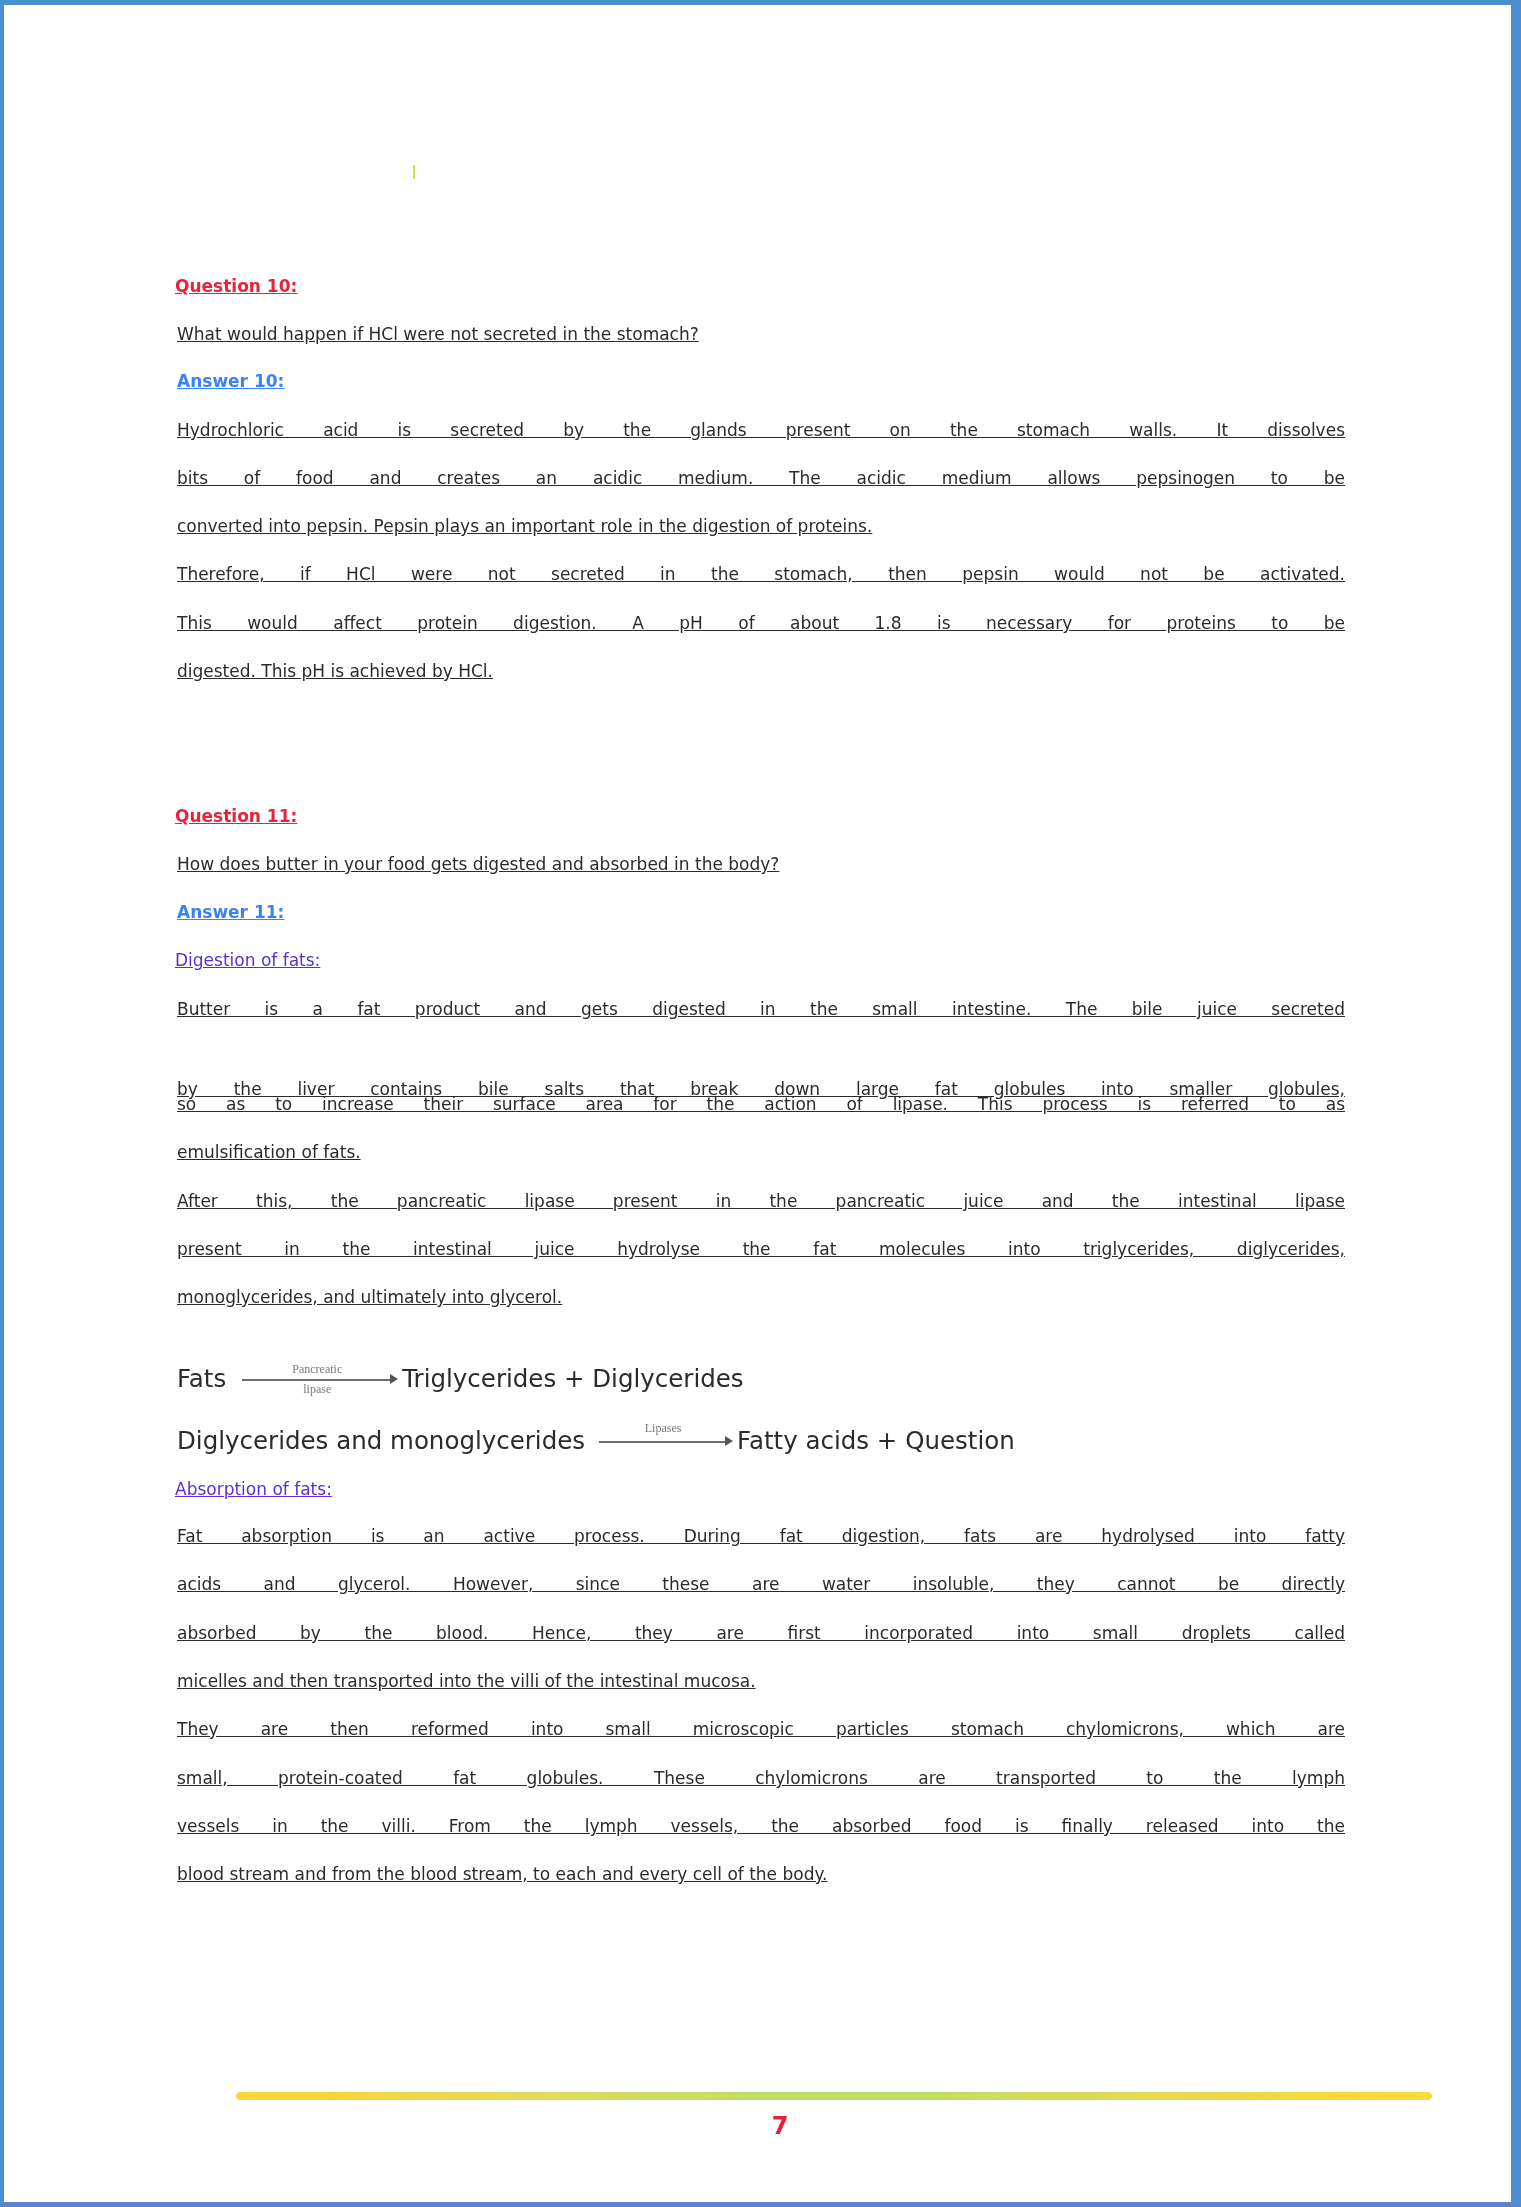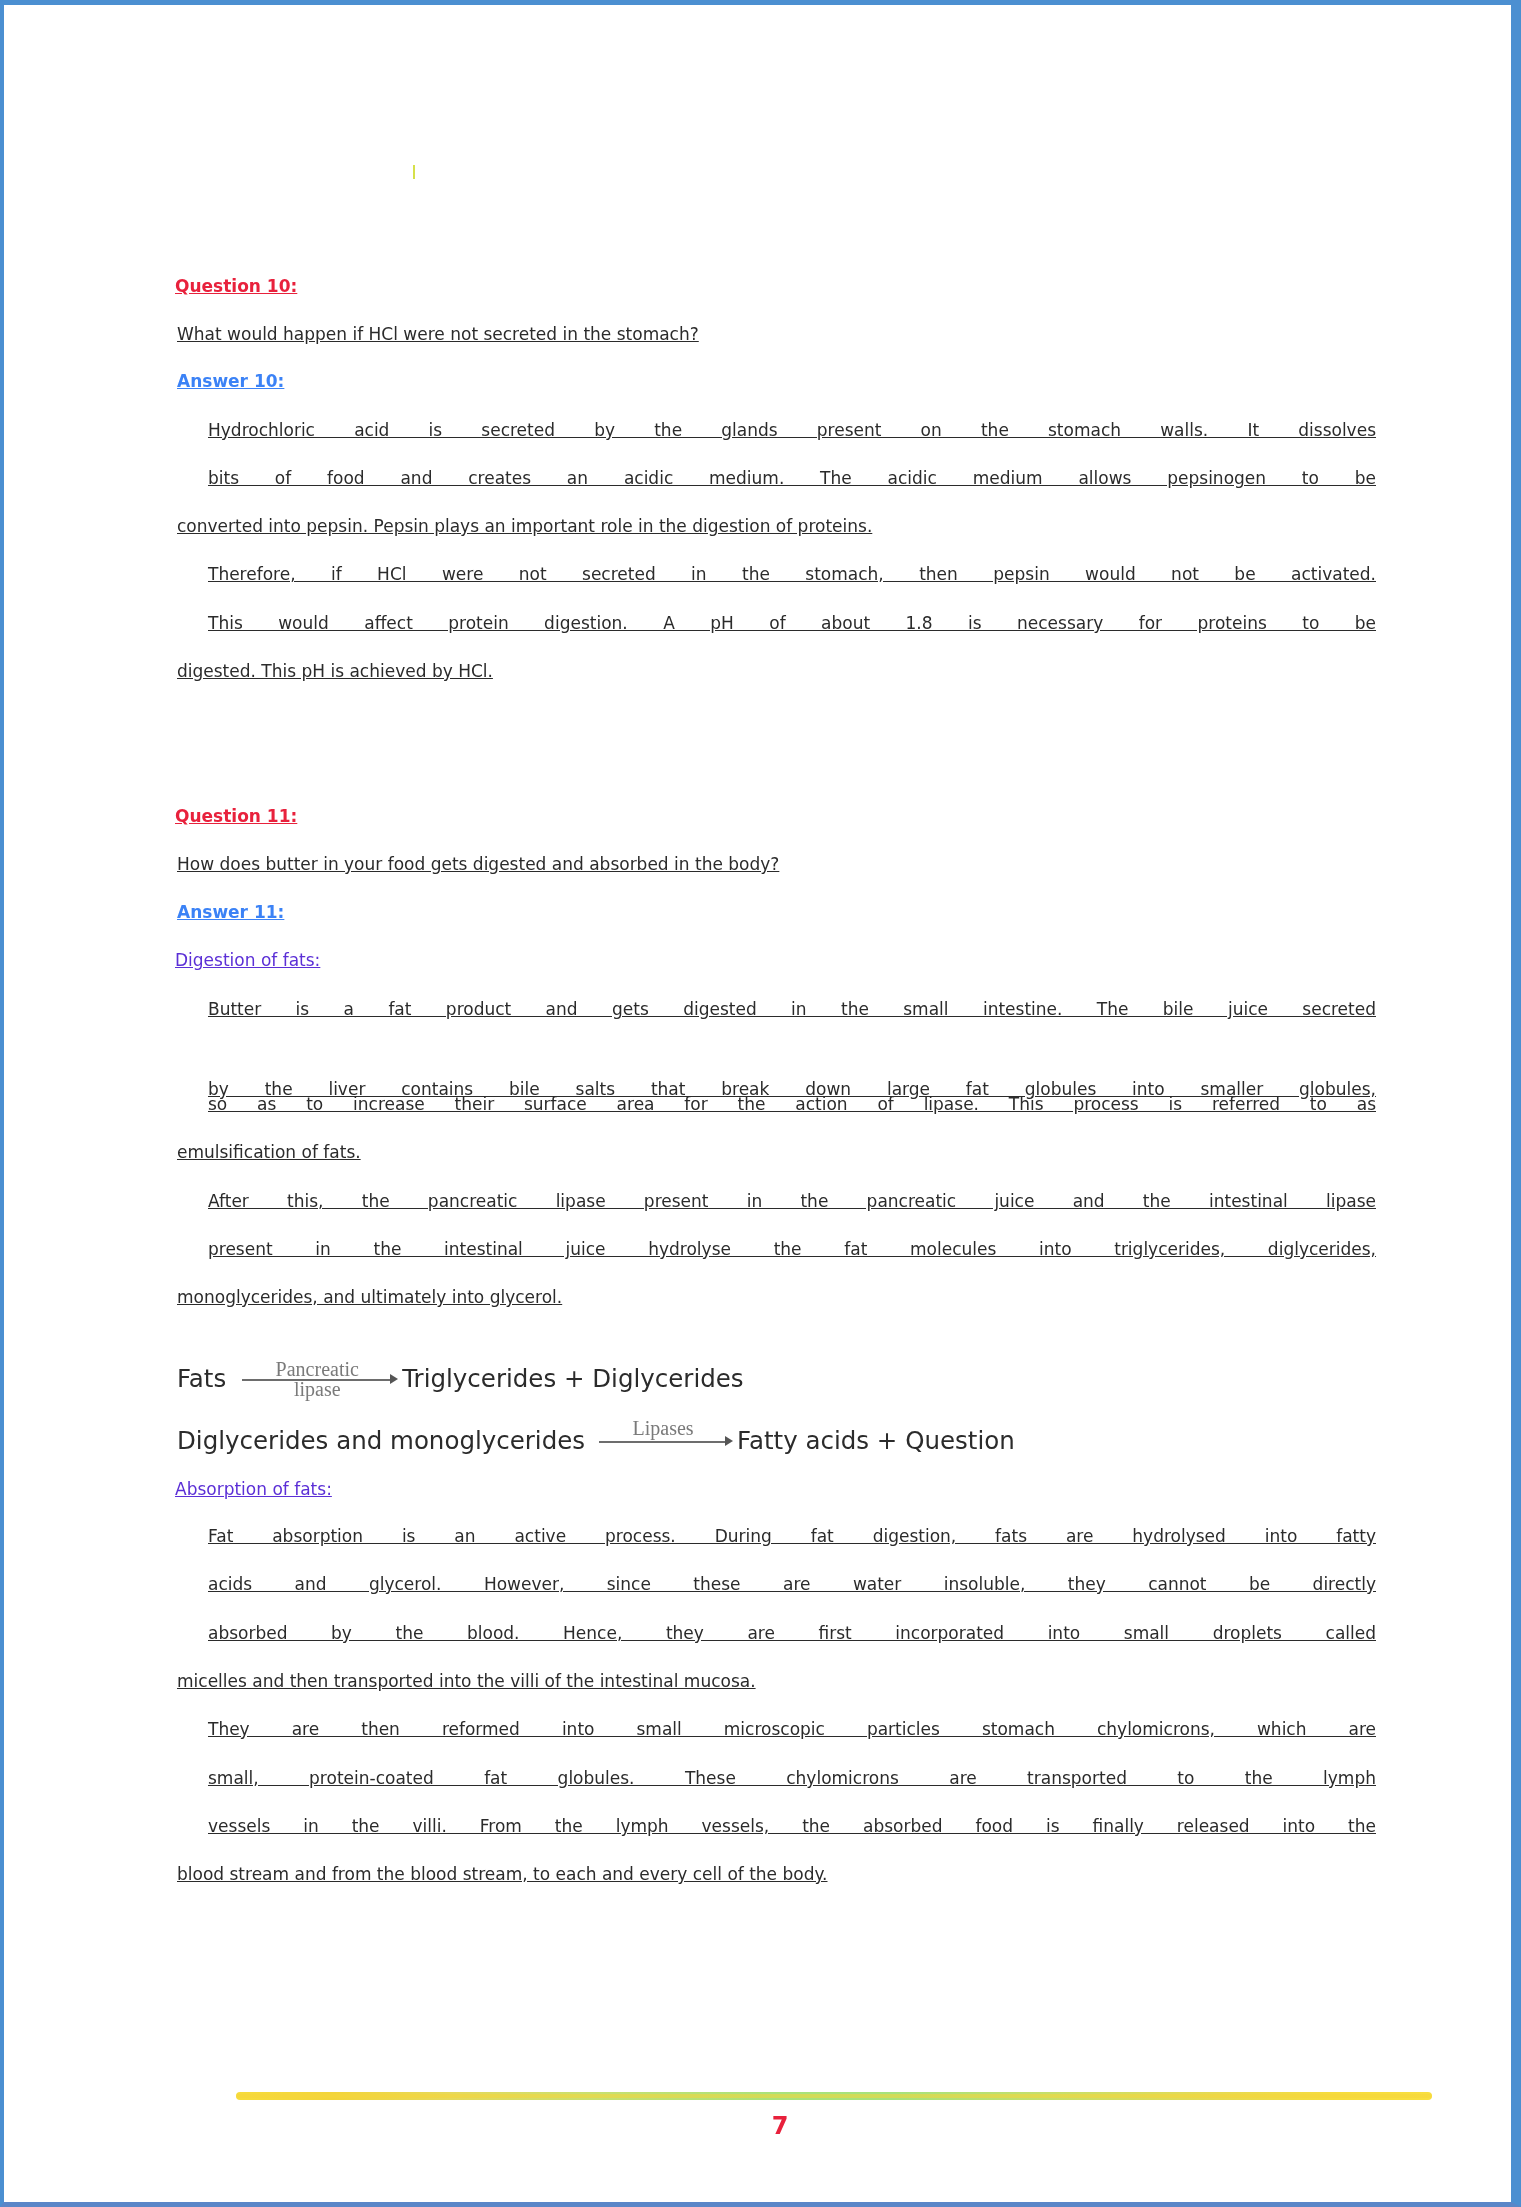--- a/index.html
+++ b/index.html
@@ -23,21 +23,21 @@
     background: #d6e04a;
   }
   .content {
     position: absolute; left: 177px; top: 0; width: 1168px;
   }
   .line {
     position: absolute; left: 0; width: 1168px;
     font-size: 17px; line-height: 30px; white-space: nowrap; text-decoration: underline;
   }
   .just {
-    text-align: justify; text-align-last: justify; white-space: normal; margin-left: 31px;
+    text-align: justify; text-align-last: justify; white-space: normal;
   }
   .qhead { color: #e8213c; font-weight: bold; left: -2px; }
   .ahead { color: #3b82f6; font-weight: bold; }
   .sub   { color: #5b2fd6; left: -2px; }
   .eq {
     position: absolute; left: 0; font-size: 24.5px; line-height: 30px;
     white-space: nowrap; display: flex; align-items: flex-start;
   }
   .arrow {
     position: relative; display: inline-block; height: 30px; margin: 0 4px 0 10px;
@@ -45,21 +45,21 @@
   .arrow .shaft {
     position: absolute; left: 0; right: 6px; top: 15px; height: 1.5px; background: #6d6d6d;
   }
   .arrow .head {
     position: absolute; right: 0; top: 10px; width: 0; height: 0;
     border-top: 5px solid transparent; border-bottom: 5px solid transparent;
     border-left: 8px solid #555;
   }
   .arrow .above, .arrow .below {
     position: absolute; left: 0; right: 6px; text-align: center;
-    font-family: "Liberation Serif", serif; font-size: 20px; color: #7a7a7a; line-height: 16px;
+    font-family: "Liberation Serif", serif; font-size: 12px; color: #7a7a7a; line-height: 16px;
   }
   .arrow .above { top: -3px; }
   .arrow .below { top: 17px; }
   .footer-rule {
     position: absolute; left: 236px; top: 2092px; width: 1196px; height: 8px;
     background: linear-gradient(to right,
       #f6dc3c 0%, #f2d43a 8%, #e6d95a 18%, #c8e070 30%, #a9e27a 45%,
       #a6e27c 55%, #c6df6a 68%, #e6da52 82%, #f6dc3c 92%, #f8df40 100%);
     border-radius: 4px;
   }

